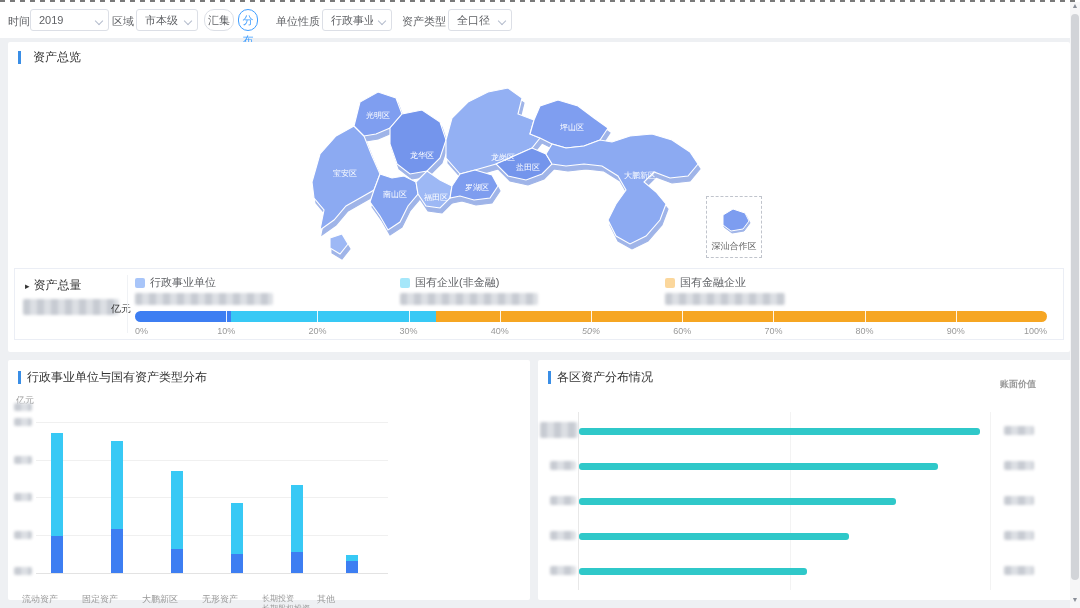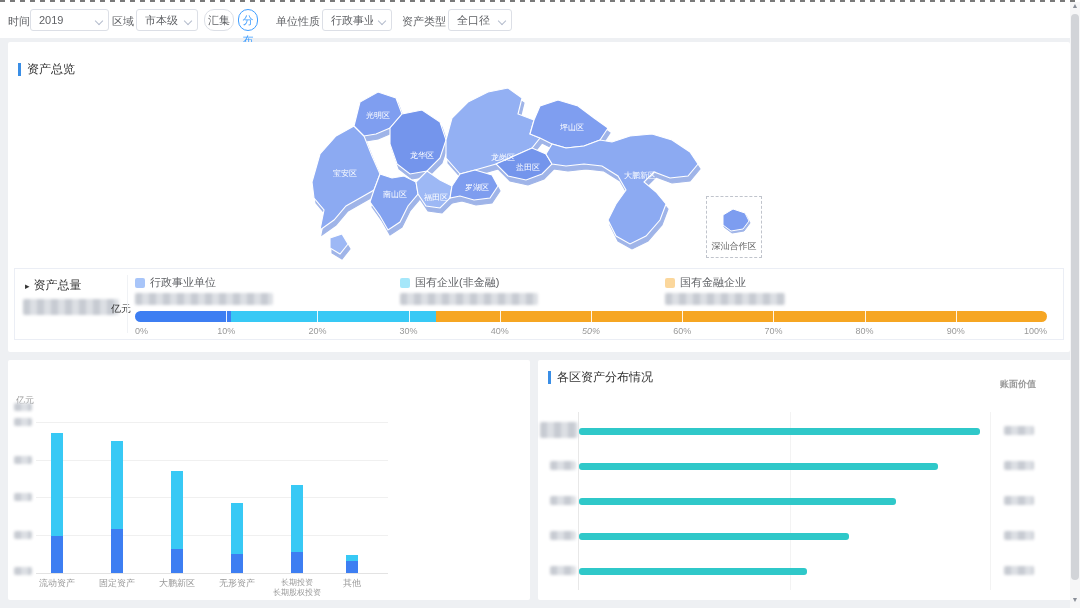--- a/index.html
+++ b/index.html
@@ -46,21 +46,21 @@
   .ratio-sep{position:absolute;top:42px;width:1px;height:11px;background:rgba(255,255,255,.9);}
   .ratio-ticks{position:absolute;left:120px;top:57px;width:912px;height:12px;}
   .rtick{position:absolute;top:0;font-size:9px;color:#999;transform:translateX(-50%);white-space:nowrap;}
   .rtick.first{transform:none;}
   .rtick.last{transform:translateX(-100%);}
   
   .gridline{position:absolute;left:28px;width:352px;height:1px;background:#f0f0f0;}
   .baseline{position:absolute;left:28px;width:352px;height:1px;background:#e3e3e3;}
   .unit-lbl{position:absolute;font-size:9px;color:#999;}
   .bar-seg{position:absolute;}
-  .xlabel{position:absolute;font-size:9px;color:#999;text-align:center;line-height:10px;}
+  .xlabel{position:absolute;font-size:9px;color:#999;text-align:left;line-height:10px;margin-top:16px;}
   
   .vaxis{position:absolute;width:1px;background:#e8e8e8;}
   .vgrid{position:absolute;width:1px;background:#f3f3f3;}
   .hbar{position:absolute;height:7px;border-radius:3px;cursor:pointer;}
   .val-header{position:absolute;font-size:9px;color:#999;}
   
   .scrollbar{position:absolute;right:0;top:0;width:10px;height:608px;background:#f6f6f7;}
   .sb-arrow{position:absolute;left:0;width:10px;height:12px;font-size:7px;color:#8a8f99;text-align:center;line-height:12px;cursor:pointer;}
   .sb-thumb{position:absolute;left:1px;width:8px;border-radius:4px;background:#d2d4d8;cursor:pointer;}
 </style>
@@ -90,21 +90,21 @@
       <span class="chev"></span>
     </div>
     <span class="flabel" style="left:402px">资产类型</span>
     <div class="select" style="left:448px;width:64px">
       <span class="sel-val">全口径</span>
       <span class="chev"></span>
     </div>
   </div>
 
   <div class="card" style="left:8px;top:42px;width:1062px;height:310px;">
-    <div class="sec-title" style="left:10px;top:20px;">
+    <div class="sec-title" style="left:10px;top:8px;gap:6px;">
       <span class="sec-bar"></span>
       <span class="sec-txt">资产总览</span>
     </div>
 
     <div class="map-wrap">
       <svg width="470" height="192" viewBox="0 0 470 192">
         <g style="filter:drop-shadow(2px 5px 0 rgba(95,130,216,.6))">
           <path class="district" fill="#8CAAF2" d="M12,104 L20,76 L36,58 L54,48 L64,58 L72,78 L80,96 L74,112 L60,120 L46,128 L34,142 L20,152 L24,132 L14,120 Z"></path>
           <path class="district" fill="#7F9EF0" d="M54,48 L60,24 L78,14 L96,20 L102,36 L90,50 L76,56 L64,58 Z"></path>
           <path class="district" fill="#7495EC" d="M102,36 L122,32 L140,44 L146,62 L140,80 L127,93 L110,96 L97,86 L90,66 L90,50 Z"></path>
@@ -185,20 +185,24 @@
         <div class="ratio-sep" style="left: 484.8px;"></div>
         <div class="ratio-sep" style="left: 576px;"></div>
         <div class="ratio-sep" style="left: 667.2px;"></div>
         <div class="ratio-sep" style="left: 758.4px;"></div>
         <div class="ratio-sep" style="left: 849.6px;"></div>
         <div class="ratio-sep" style="left: 940.8px;"></div>
       </div>
   </div>
 
   <div class="card" style="left:8px;top:360px;width:522px;height:240px;">
+    <div class="sec-title" style="left:10px;top:10px;">
+      <span class="sec-bar"></span>
+      <span class="sec-txt">行政事业单位与国有资产类型分布</span>
+    </div>
     <span class="unit-lbl" style="left:8px;top:34px;">亿元</span>
     <div class="blur" style="left:6px;top:43px;width:18px;height:8px;"></div>
     <div class="gridline" style="top:62px"></div>
     <div class="gridline" style="top:100px"></div>
     <div class="gridline" style="top:137px"></div>
     <div class="gridline" style="top:175px"></div>
     <div class="baseline" style="top:213px"></div>
     <div class="blur" style="left:6px;top:58px;width:18px;height:8px;"></div>
     <div class="blur" style="left:6px;top:96px;width:18px;height:8px;"></div>
     <div class="blur" style="left:6px;top:133px;width:18px;height:8px;"></div>

